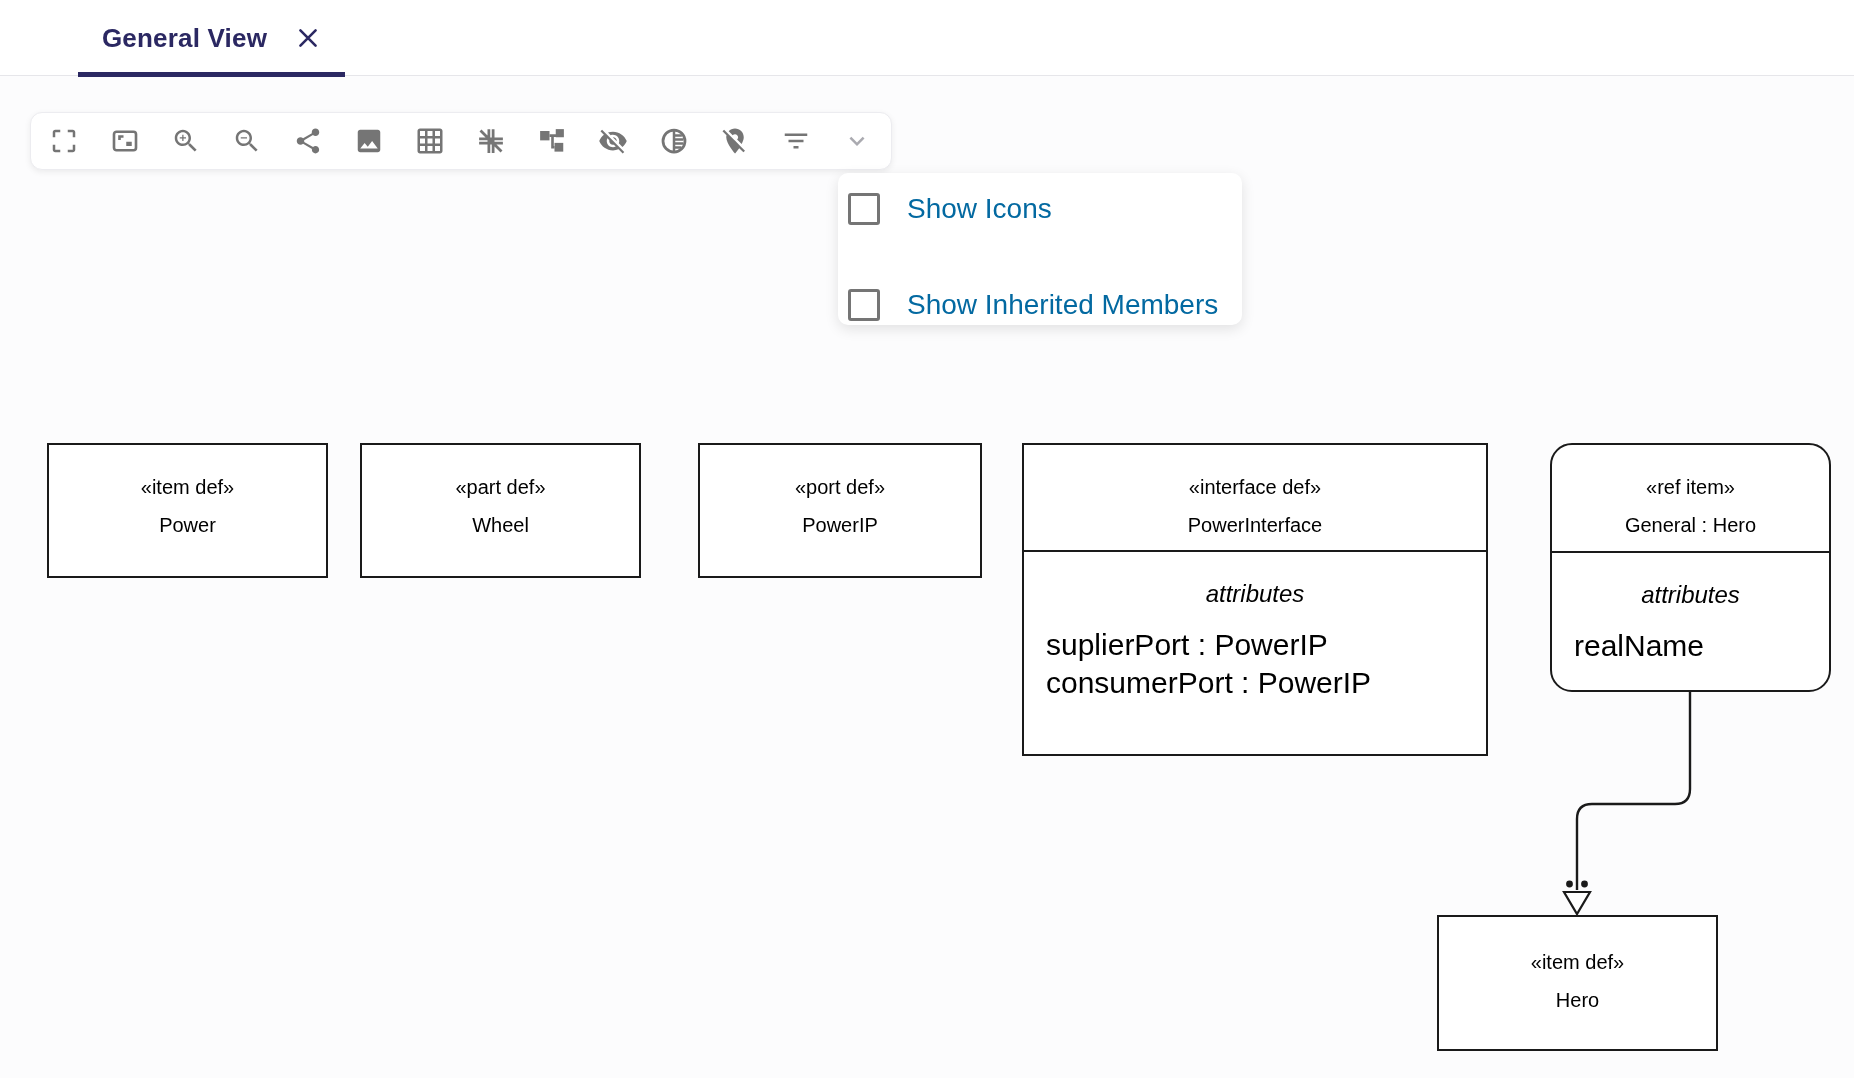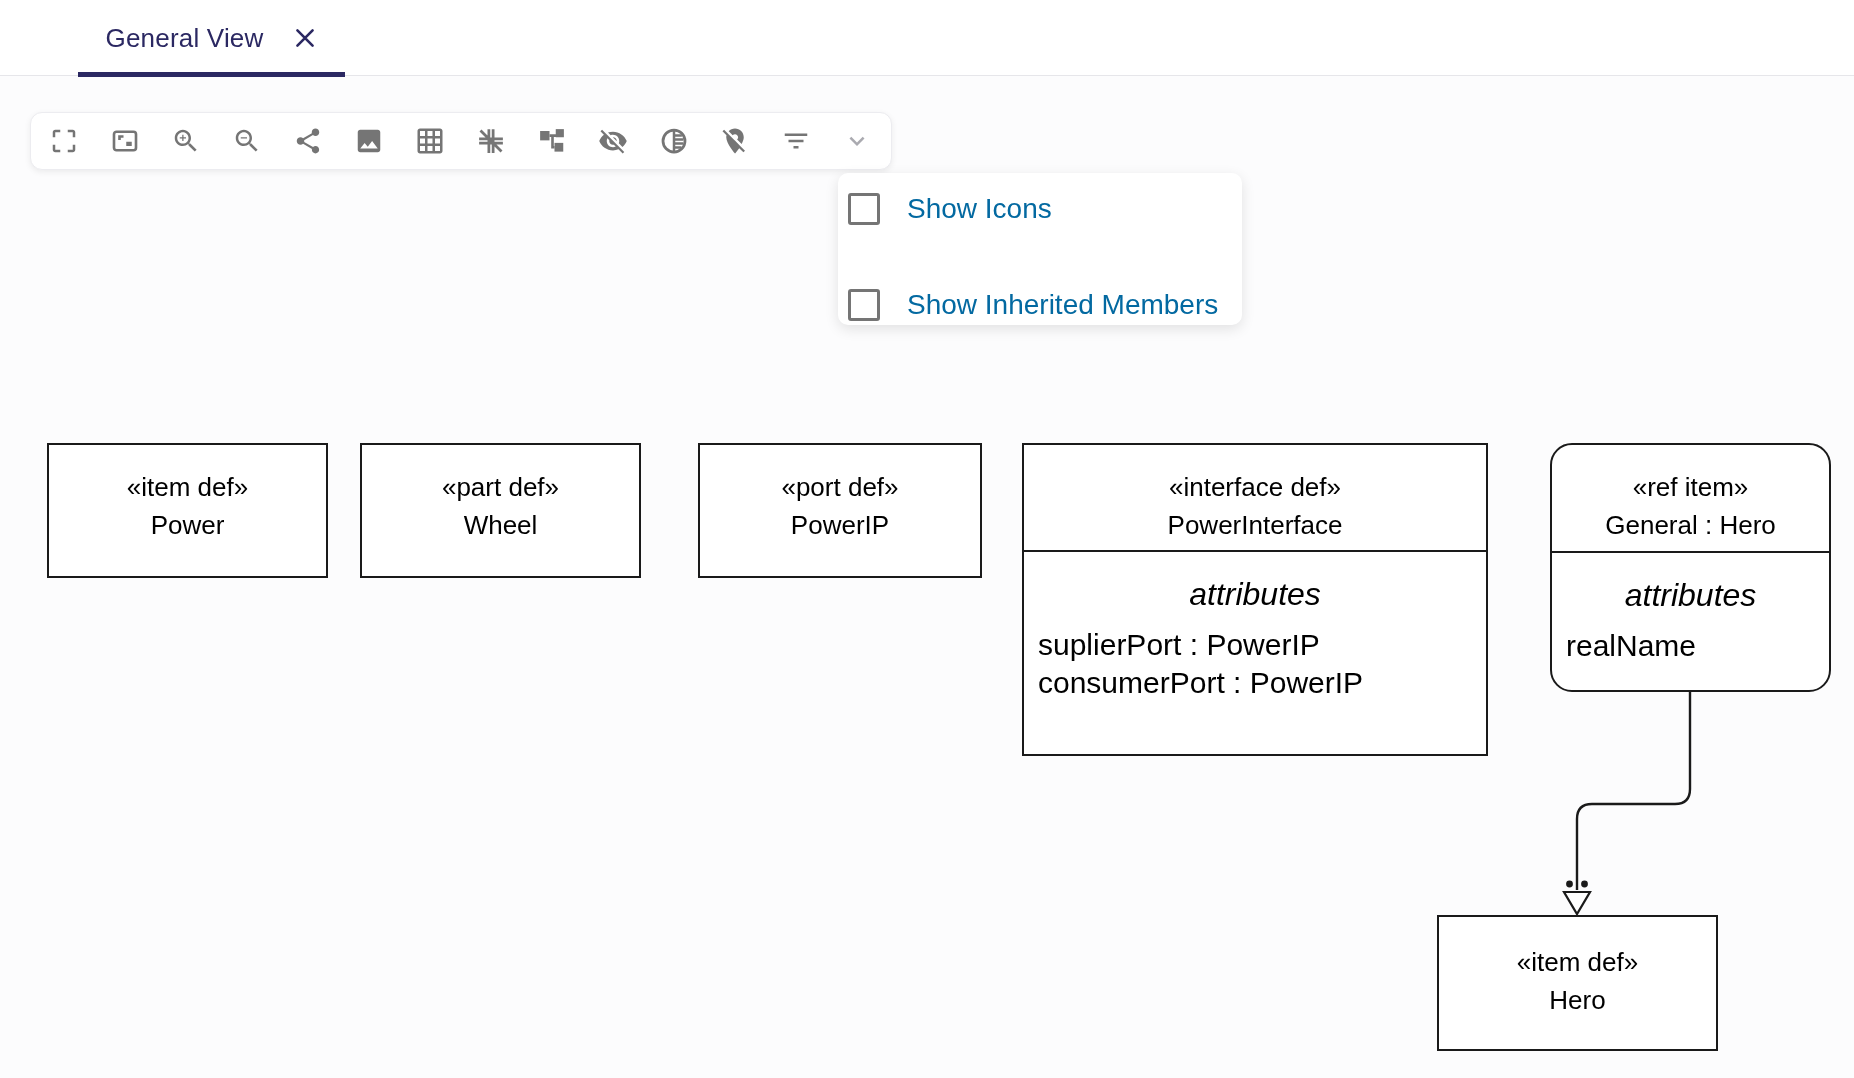--- a/index.html
+++ b/index.html
@@ -13,20 +13,21 @@
 
   
   .tabbar{
     position:absolute;left:0;top:0;width:100%;height:76px;
     background:#ffffff;border-bottom:1px solid #e6e6ea;box-sizing:border-box;
   }
   .tab{
     position:absolute;left:78px;top:0;width:267px;height:76px;
     display:flex;align-items:center;justify-content:center;gap:28px;
     cursor:pointer;
+    font-weight:bold;
   }
   .tab-label{font-size:26px;color:#2b2862;letter-spacing:.2px;}
   .tab-close{width:26px;height:26px;color:#2b2862;display:flex;align-items:center;}
   .tab-underline{
     position:absolute;left:0;bottom:-1px;width:100%;height:5px;background:#2b2862;
   }
 
   
   .toolbar{
     position:absolute;left:30px;top:112px;width:862px;height:58px;
@@ -53,24 +54,24 @@
     width:26px;height:26px;border:3px solid #757575;border-radius:3px;
     background:#ffffff;flex:0 0 auto;
   }
   .menu-label{font-size:28px;color:#0369a1;white-space:nowrap;}
 
   
   .node{
     position:absolute;background:#ffffff;border:2.5px solid #1a1a1a;
     box-sizing:border-box;color:#000;text-align:center;z-index:2;
   }
-  .node-header{padding-top:23px;font-size:26px;line-height:38px;}
+  .node-header{padding-top:23px;font-size:20px;line-height:38px;}
   .node-header.divided{border-bottom:2.5px solid #1a1a1a;box-sizing:border-box;}
-  .comp-label{margin-top:26px;font-size:32px;line-height:32px;font-style:italic;}
-  .attr-list{margin-top:16px;text-align:left;padding-left:14px;font-size:30px;line-height:38px;white-space:nowrap;}
+  .comp-label{margin-top:26px;font-size:24px;line-height:32px;font-style:italic;}
+  .attr-list{margin-top:16px;text-align:left;padding-left:22px;font-size:30px;line-height:38px;white-space:nowrap;}
 
   #node-power   {left:47px;  top:443px; width:281px; height:135px;}
   #node-wheel   {left:360px; top:443px; width:281px; height:135px;}
   #node-powerip {left:698px; top:443px; width:284px; height:135px;}
   #node-interface{left:1022px;top:443px; width:466px; height:313px;}
   #node-interface .node-header{height:107px;}
   #node-batman  {left:1550px;top:443px; width:281px; height:249px;border-radius:22px;}
   #node-batman .node-header{height:108px;}
   #node-hero    {left:1437px;top:915px; width:281px; height:136px;}
   #node-hero .node-header{padding-top:26px;}

